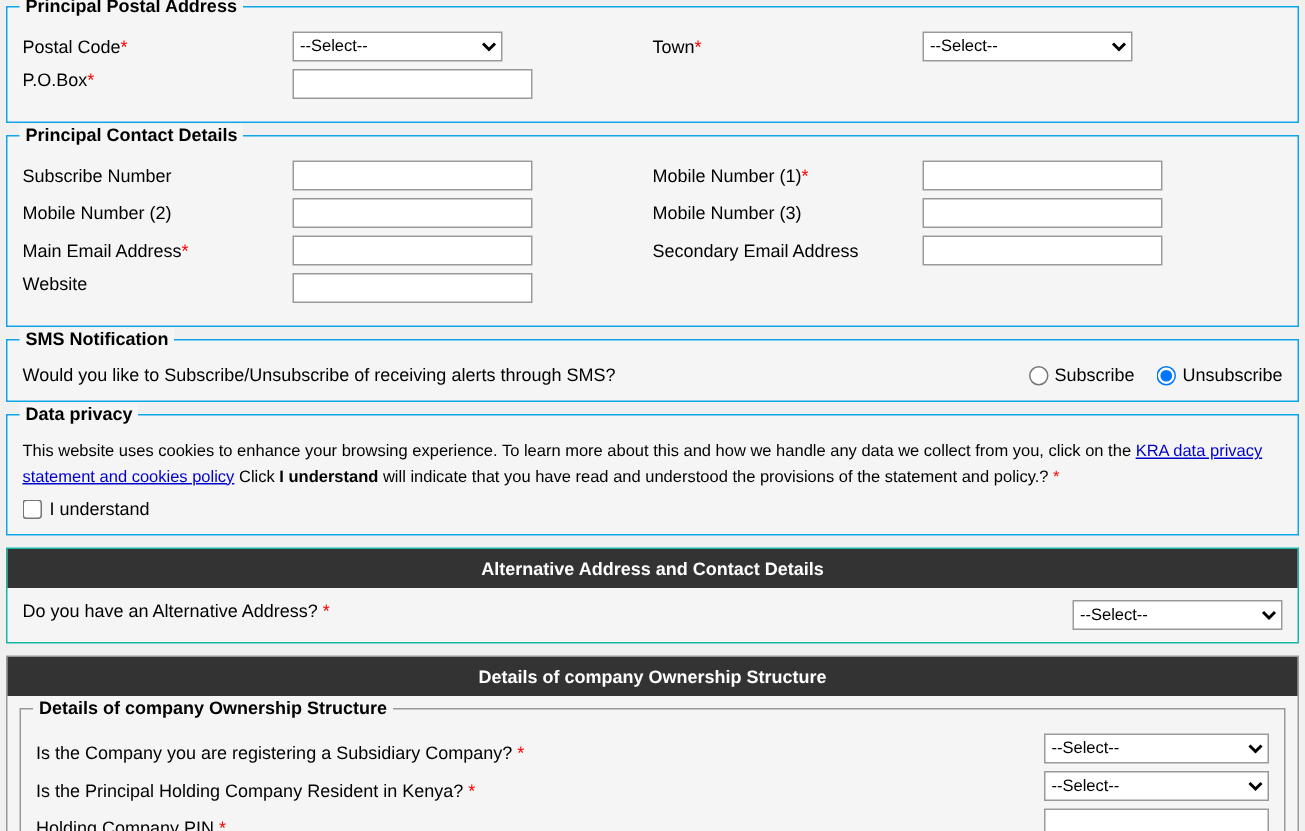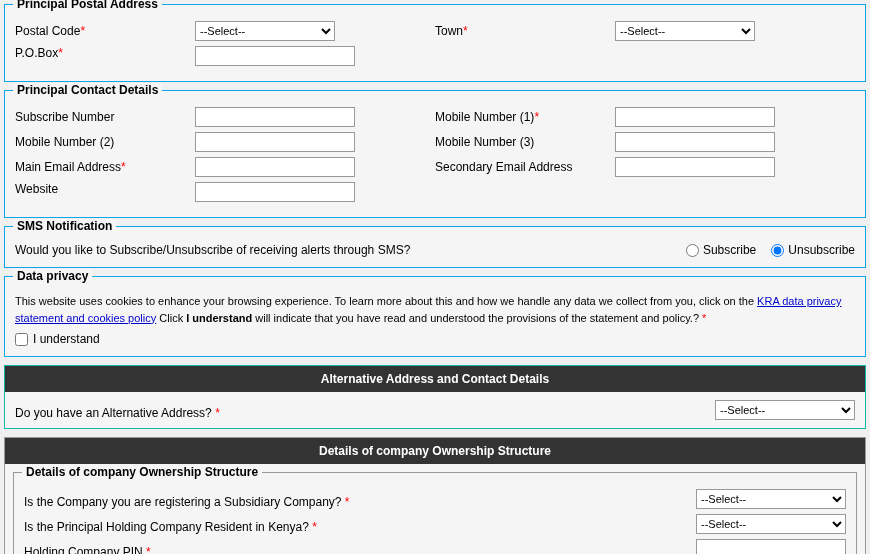--- a/index.html
+++ b/index.html
@@ -130,21 +130,21 @@
       margin-bottom: 0;
     }
     .alt-address-section {
       border: 1px solid #14b8a6;
       margin-bottom: 8px;
       background: #f5f5f5;
     }
     .alt-address-content {
       padding: 8px 10px;
       display: flex;
-      align-items: flex-end;
+      align-items: flex-start;
     }
     .alt-address-label {
       flex: 1;
       font-size: 12px;
     }
     
     .ownership-wrapper {
       border: 1px solid #999;
       background: #f5f5f5;
     }

